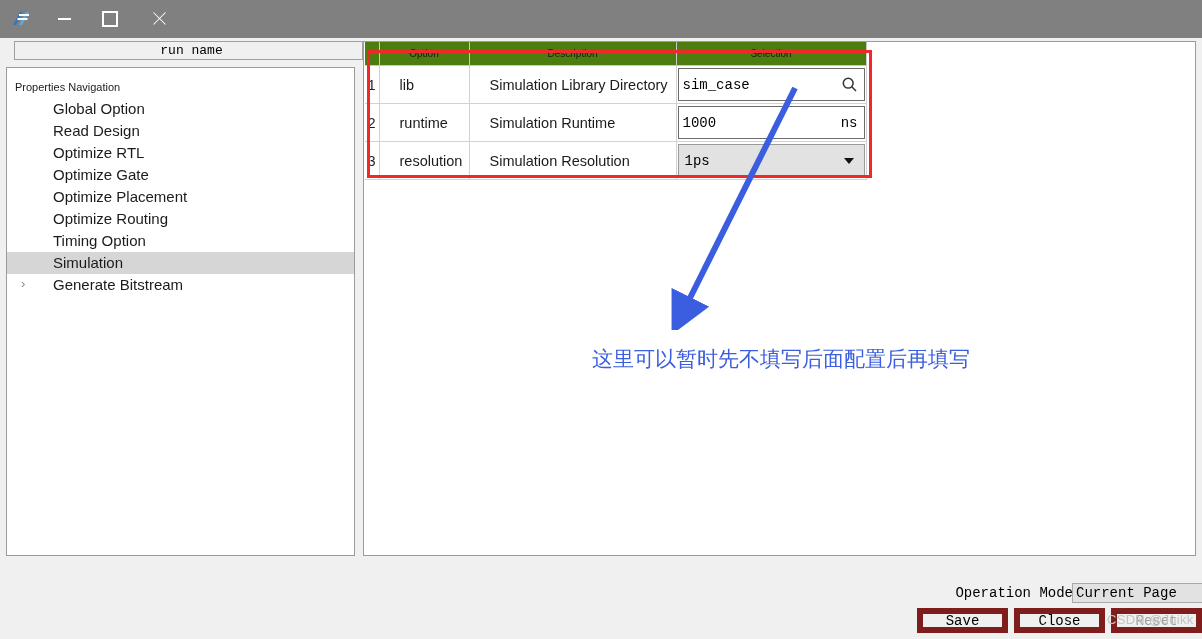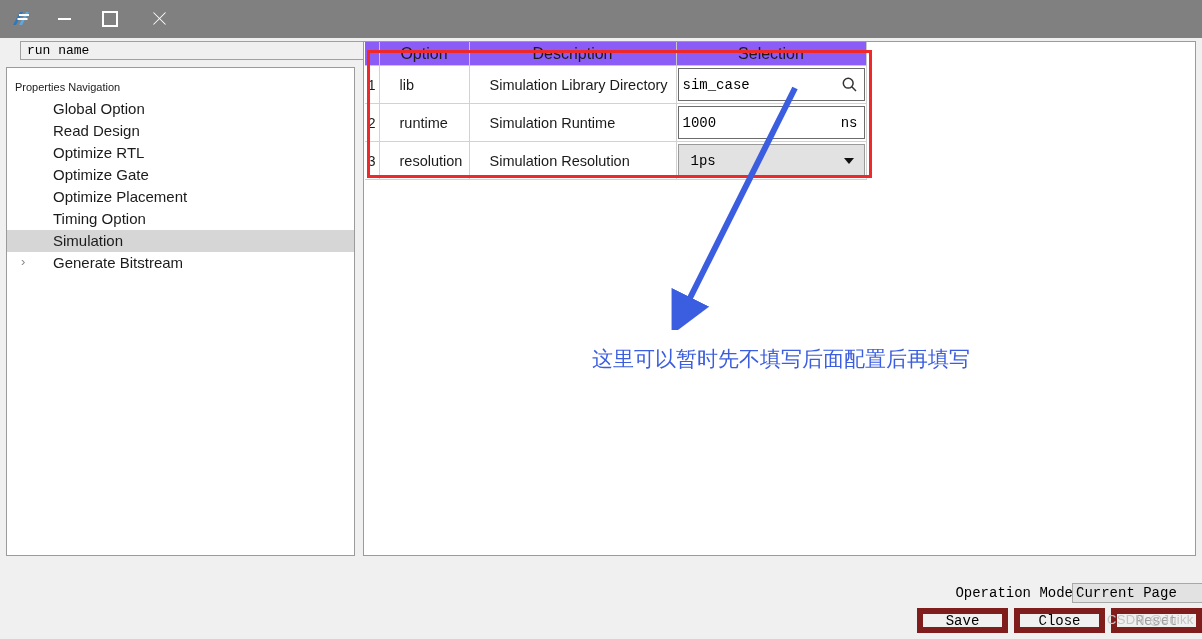--- a/index.html
+++ b/index.html
@@ -54,30 +54,31 @@
   .glyph-close:before, .glyph-close:after {
     content: ""; position: absolute;
     left: 0; top: 7px; width: 17px; height: 0;
     border-top: 1.6px solid #ffffff;
   }
   .glyph-close:before { transform: rotate(45deg); }
   .glyph-close:after  { transform: rotate(-45deg); }
 
   
   .run-name-bar {
-    position: absolute; left: 20px; top: 41px;
+    position: absolute; left: 14px; top: 41px;
     width: 349px; height: 19px;
     background: #f0f0f0;
     border: 1px solid #a0a0a0;
     font-family: "Liberation Mono", monospace;
     font-size: 13px;
     color: #000;
     display: flex; align-items: center;
     padding-left: 6px;
     box-sizing: border-box;
+    justify-content: center;
   }
   .nav-panel {
     position: absolute; left: 6px; top: 67px;
     width: 349px; height: 489px;
     background: #ffffff;
     border: 1px solid #9b9b9b;
     box-sizing: border-box;
     overflow: hidden;
   }
   .nav-root {
@@ -112,26 +113,26 @@
   
   .prop-table {
     position: absolute; left: 365px; top: 42px;
     width: 501px;
     border-collapse: collapse;
     font-size: 14.5px;
     color: #1b1b1b;
     table-layout: fixed;
   }
   .prop-table th {
-    background: #8b5cf6;
+    background: #4d7c0f;
     border-right: 1px solid #c8c8c8;
     border-bottom: 1px solid #c8c8c8;
     height: 21px;
     font-weight: normal;
-    font-size: 16px;
+    font-size: 10px;
     color: #1b1b1b;
   }
   .prop-table td {
     border-right: 1px solid #d2d2d2;
     border-bottom: 1px solid #d2d2d2;
     height: 37px;
     padding: 0 0 0 20px;
     vertical-align: middle;
     background: #ffffff;
     white-space: nowrap;
@@ -181,21 +182,21 @@
     position: relative;
     height: 33px;
     border: 1px solid #9a9a9a;
     background: #e2e2e2;
     display: flex; align-items: center;
     box-sizing: border-box;
   }
   .combo .val {
     font-family: "Liberation Mono", monospace;
     font-size: 14px; color: #000;
-    padding-left: 12px;
+    padding-left: 6px;
     flex: 1 1 auto;
   }
   .caret-dn {
     width: 0; height: 0;
     border-left: 5px solid transparent;
     border-right: 5px solid transparent;
     border-top: 6px solid #111;
     margin-right: 10px;
     flex: 0 0 auto;
   }
@@ -314,20 +315,23 @@
       <span>Read Design</span>
     </div>
     <div class="nav-item">
       <span>Optimize RTL</span>
     </div>
     <div class="nav-item">
       <span>Optimize Gate</span>
     </div>
     <div class="nav-item">
       <span>Optimize Placement</span>
+    </div>
+    <div class="nav-item">
+      <span>Optimize Routing</span>
     </div>
     <div class="nav-item">
       <span>Timing Option</span>
     </div>
     <div class="nav-item selected">
       <span>Simulation</span>
     </div>
     <div class="nav-item">
       <span class="chev">›</span>
       <span>Generate Bitstream</span>

